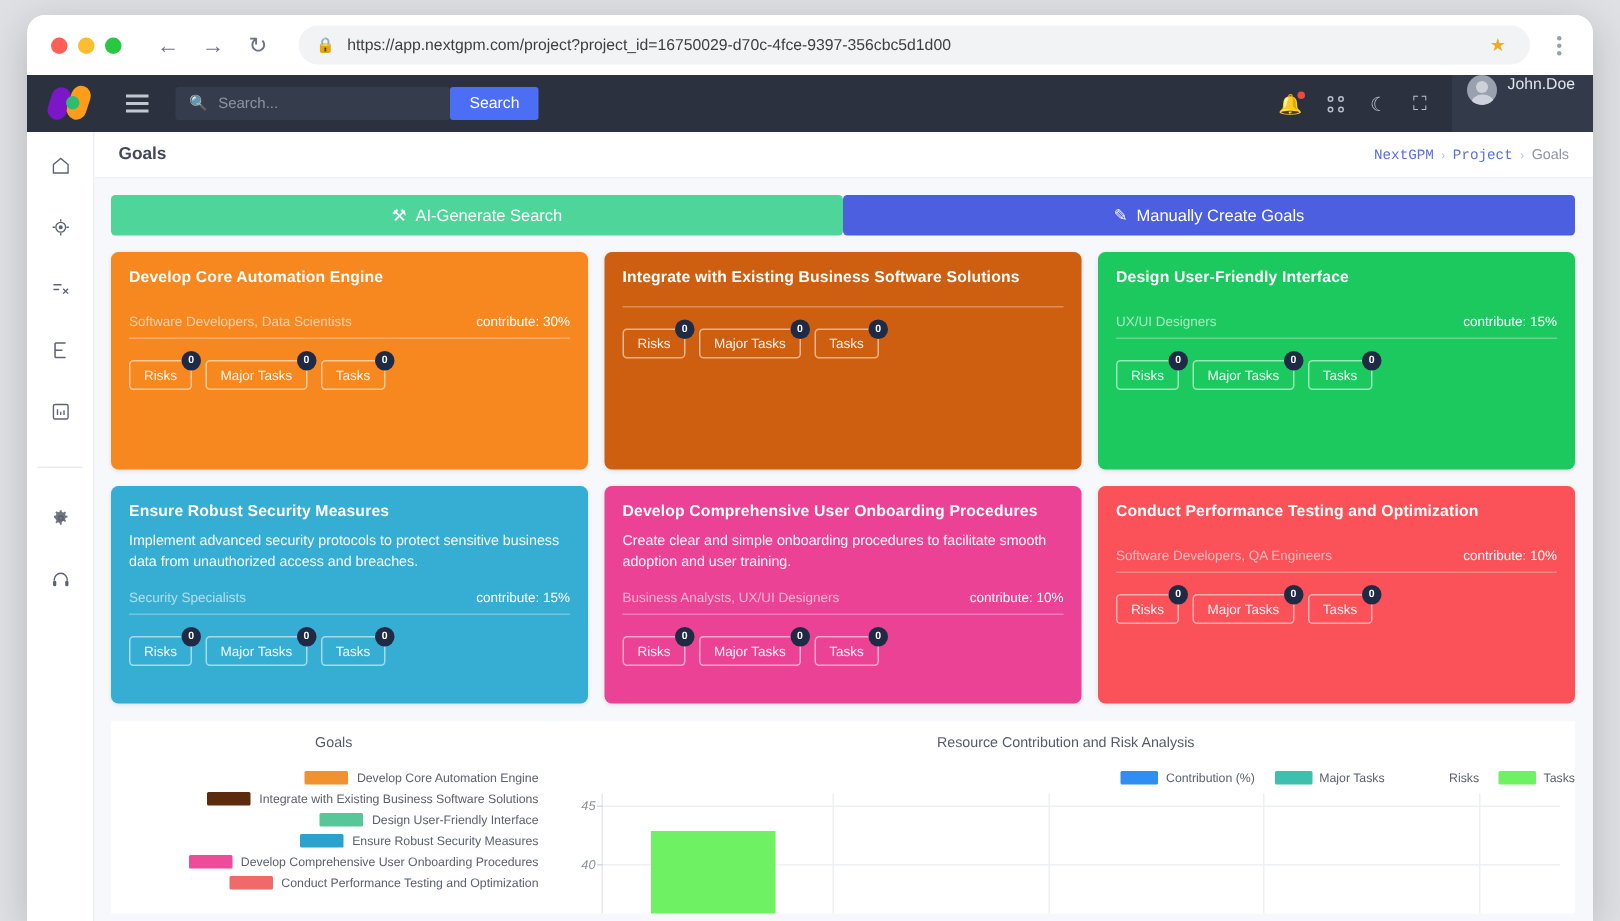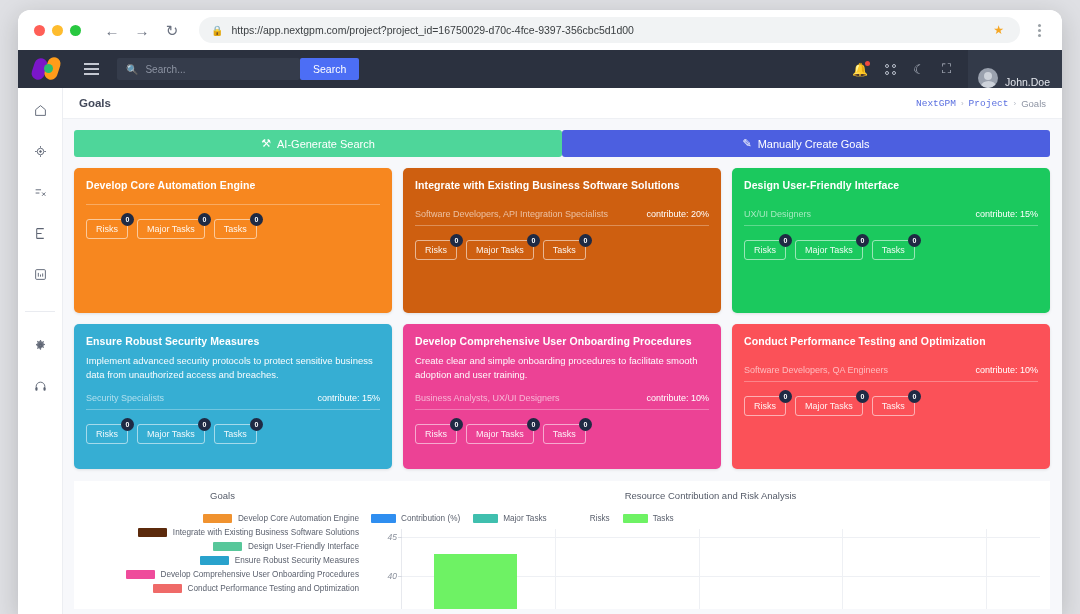--- a/index.html
+++ b/index.html
@@ -91,21 +91,21 @@
   }
   .topright { margin-left: auto; display: flex; align-items: center; gap: 17px; }
   .ticon { color: #b9bfcb; font-size: 13px; position: relative; cursor: pointer; }
   .ticon .badge {
     position: absolute; right: -2px; top: -1px; width: 5px; height: 5px;
     background: #f0483e; border-radius: 50%;
   }
   .dotgrid { display: grid; grid-template-columns: 4px 4px; gap: 3px; }
   .dotgrid i { width: 4px; height: 4px; border: 1px solid #b9bfcb; border-radius: 50%; display:block;}
   .userbox {
-    display: flex; align-items: flex-end; gap: 7px; background: #333a49;
+    display: flex; align-items: flex-start; gap: 7px; background: #333a49;
     height: 38px; padding: 0 12px 0 10px; margin-right: -14px;
   }
   .avatar {
     width: 20px; height: 20px; border-radius: 50%; background: #9aa1ae;
     position: relative; overflow: hidden;
   }
   .avatar::before {
     content:''; position: absolute; left: 6px; top: 3.5px; width: 8px; height: 8px;
     border-radius: 50%; background: #cdd2da;
   }
@@ -185,21 +185,21 @@
   
   .charts { display: flex; margin-top: 12px; gap: 0; }
   .chartbox { background: #fff; }
   .goalsbox { width: 297px; padding-top: 9px; }
   .chtitle { font-size: 9.5px; color: #555b68; text-align: center; }
   .legend-v { margin-top: 13px; display: flex; flex-direction: column; gap: 5px; align-items: flex-end; padding-right: 12px;}
   .legend-v .row { display: flex; align-items: center; gap: 6px; }
   .legend-v .sw { width: 29px; height: 9px; border-radius: 1px; display:block; }
   .legend-v .lb { font-size: 8.2px; color: #5b616e; }
   .rightbox { flex: 1; padding-top: 9px; position: relative; }
-  .legend-h { display: flex; justify-content: flex-start; gap: 13px; margin-top: 13px; }
+  .legend-h { display: flex; justify-content: flex-end; gap: 13px; margin-top: 13px; }
   .legend-h .row { display: flex; align-items: center; gap: 5px; }
   .legend-h .sw { width: 25px; height: 9px; border-radius: 1px; display:block;}
   .legend-h .lb { font-size: 8.2px; color: #5b616e; }
   .plot { position: relative; height: 80px; margin-top: 6px; font-style: italic; }
   .ylab { position: absolute; font-size: 8.5px; color: #8a909c; right: 100%; margin-right: 5px; transform: translateY(-50%); }
   .axis { position: absolute; left: 30px; right: 10px; top: 0; bottom: 0; border-left: 1px solid #e7e9ee; }
   .gridh { position: absolute; left: 0; right: 0; height: 1px; background: #eef0f4; }
   .gridv { position: absolute; top: 0; bottom: 0; width: 1px; background: #eef0f4; }
   .tick { position: absolute; left: -4px; width: 4px; height: 1px; background: #d7dae1; }
   .bar { position: absolute; bottom: 0; background: #6ef264; }
@@ -340,33 +340,33 @@
             </button>
             <button class="actbtn manual">
               <span>✎</span>
               <span>Manually Create Goals</span>
             </button>
           </div>
 
           <div class="cards" id="cards">
               <div class="card" style="background: rgb(247, 135, 31);">
                 <h3>Develop Core Automation Engine</h3>
+                <div class="meta">
+                  <span class="roles">Software Developers, Data Scientists</span>
+                  <span class="contrib">contribute: 30%</span>
+                </div>
                 <div class="hr"></div>
                 <div class="chips">
                   <button class="chip"><span class="cnt">0</span><span>Risks</span></button>
                   <button class="chip"><span class="cnt">0</span><span>Major Tasks</span></button>
                   <button class="chip"><span class="cnt">0</span><span>Tasks</span></button>
                 </div>
               </div>
               <div class="card" style="background: rgb(206, 95, 16);">
                 <h3>Integrate with Existing Business Software Solutions</h3>
-                <div class="meta">
-                  <span class="roles">Software Developers, API Integration Specialists</span>
-                  <span class="contrib">contribute: 20%</span>
-                </div>
                 <div class="hr"></div>
                 <div class="chips">
                   <button class="chip"><span class="cnt">0</span><span>Risks</span></button>
                   <button class="chip"><span class="cnt">0</span><span>Major Tasks</span></button>
                   <button class="chip"><span class="cnt">0</span><span>Tasks</span></button>
                 </div>
               </div>
               <div class="card" style="background: rgb(27, 201, 94);">
                 <h3>Design User-Friendly Interface</h3>
                 <div class="meta">

